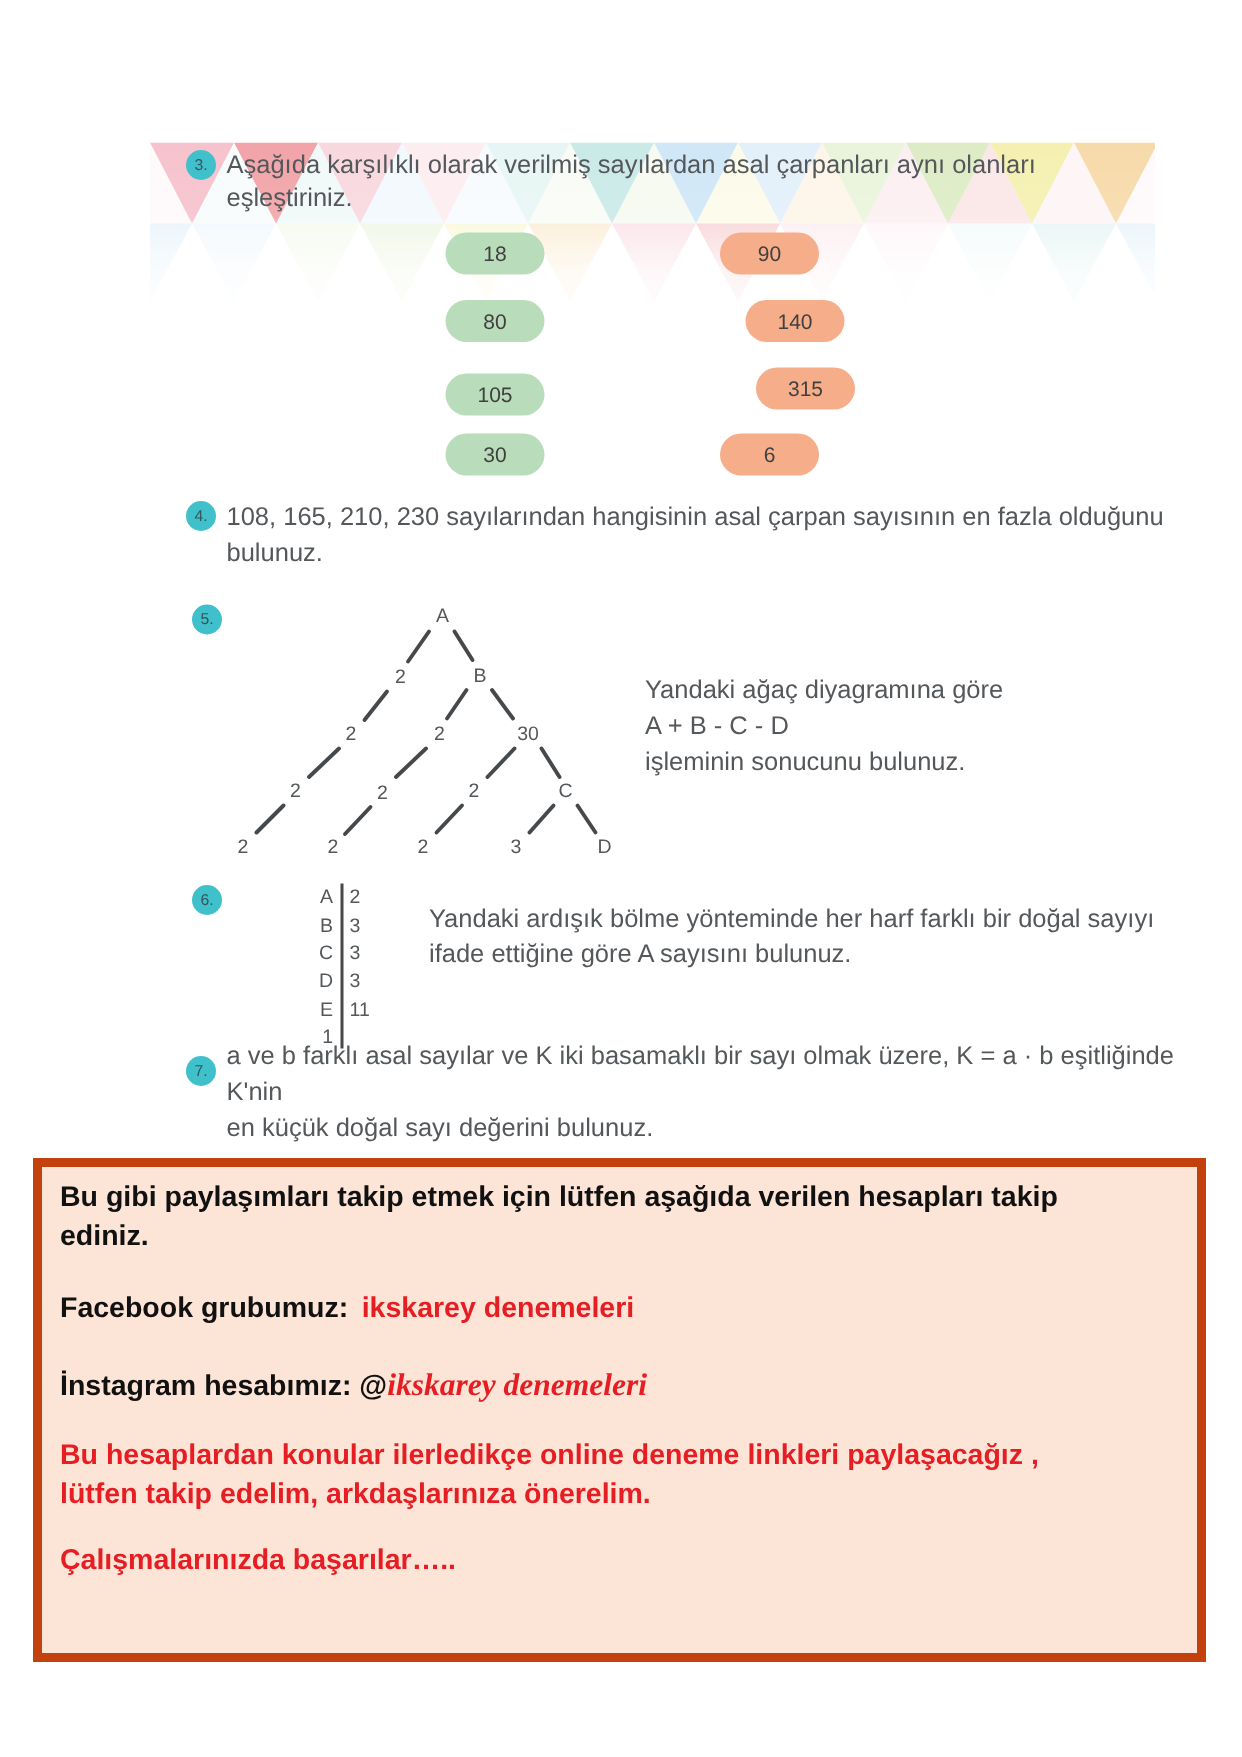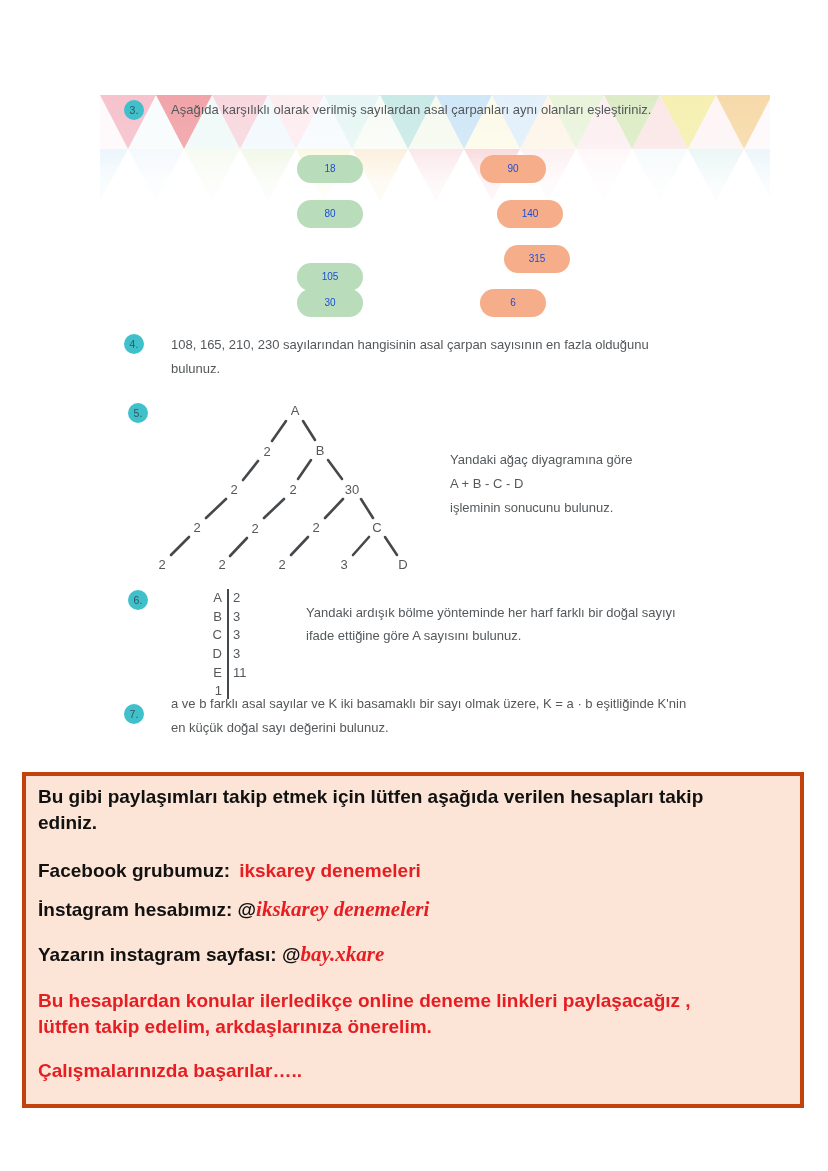--- a/index.html
+++ b/index.html
@@ -6,50 +6,50 @@
   html,body{margin:0;padding:0;background:#ffffff;}
   .page{position:relative;width:828px;height:1171px;background:#ffffff;overflow:hidden;
         font-family:"Liberation Sans",sans-serif;color:#54585b;}
   .abs{position:absolute;}
 
   
   .badge{position:absolute;width:20px;height:20px;border-radius:50%;
          background:#3fc0cb;color:#34565c;font-size:10.5px;line-height:20px;
          text-align:center;font-weight:400;}
 
-  .qtext{position:absolute;font-size:13px;line-height:24px;color:#54585b;margin-left:20px;}
+  .qtext{position:absolute;font-size:17px;line-height:24px;color:#54585b;}
   .u{}
 
   
   .pill{position:absolute;width:66px;height:28px;border-radius:14px;
-        font-size:10px;line-height:28px;text-align:center;color:#1d4ed8;}
+        font-size:14px;line-height:28px;text-align:center;color:#404040;}
   .pill.green{background:#b9dcba;}
   .pill.orange{background:#f6ad89;}
 
   
   .tnode{position:absolute;transform:translate(-50%,-50%);font-size:13px;color:#54585b;}
 
   
   .dtable{position:absolute;left:200px;top:588px;}
   .drow{display:flex;height:18.7px;font-size:13px;color:#54585b;align-items:center;}
   .drow .letter{width:22px;text-align:right;}
   .drow .value{margin-left:11px;}
   .divider{position:absolute;left:227px;top:589px;width:2px;height:110px;background:#46494c;}
 
   
   .footer-box{position:absolute;left:22px;top:772px;width:782px;height:336px;
-              background:#fce5d6;border:4px solid #c2410c;box-sizing:border-box;
+              background:#fce5d6;border:6px solid #c2410c;box-sizing:border-box;
               padding:8px 12px;font-weight:bold;font-size:19px;color:#111111;
               font-family:"Liberation Sans",sans-serif;}
   .footer-box .line{line-height:26px;}
   .red{color:#e61d23;}
   .handle-serif{font-family:"Liberation Serif",serif;font-style:italic;font-weight:bold;
                 color:#e61d23;font-size:21px;}
   .fb-gap{margin-left:9px;}
-  .mt22{margin-top:22px;} .mt17{margin-top:12px;} .mt18{margin-top:18px;} .mt20{margin-top:20px;}
+  .mt22{margin-top:22px;} .mt17{margin-top:24px;} .mt18{margin-top:18px;} .mt20{margin-top:20px;}
 </style>
 </head>
 <body>
 
 <div class="page">
 
   <svg id="band-svg" class="abs" style="left:100px;top:95px;" width="670" height="140" viewBox="0 0 670 140">
     <defs>
       <linearGradient id="fade" x1="0" y1="0" x2="0" y2="1">
         <stop offset="0" stop-color="#ffffff" stop-opacity="0"></stop>
@@ -99,21 +99,21 @@
         <polygon points="644,54 700,54 672,106" fill="#cde6f7" opacity="0.45"></polygon>
       </g>
     <rect x="0" y="0" width="670" height="140" fill="url(#fade)"></rect>
   </svg>
 
   <div class="badge" style="left:124px;top:100px;">3.</div>
   <div class="qtext" style="left:151px;top:99px;width:615px;line-height:22px;">Aşağıda karşılıklı olarak verilmiş sayılardan asal çarpanları aynı olanları eşleştiriniz.</div>
 
   <div class="pill green" style="left:297px;top:155px;">18</div>
   <div class="pill green" style="left:297px;top:200px;">80</div>
-  <div class="pill green" style="left:297px;top:263px;">105</div>
+  <div class="pill green" style="left:297px;top:249px;">105</div>
   <div class="pill green" style="left:297px;top:289px;">30</div>
 
   <div class="pill orange" style="left:480px;top:155px;">90</div>
   <div class="pill orange" style="left:497px;top:200px;">140</div>
   <div class="pill orange" style="left:504px;top:245px;">315</div>
   <div class="pill orange" style="left:480px;top:289px;">6</div>
 
   <div class="badge" style="left:124px;top:334px;">4.</div>
   <div class="qtext" style="left:151px;top:333px;width:640px;">
     <span>108, 165, 210, 230 sayılarından hangisinin asal çarpan sayısının </span><span class="u">en fazla</span><span> olduğunu</span>
@@ -208,23 +208,20 @@
     <div class="line">
       <div>Bu gibi paylaşımları takip etmek için lütfen aşağıda verilen hesapları takip</div>
       <div>ediniz.</div>
     </div>
     <div class="line mt22">
       <span>Facebook grubumuz:</span><span class="red fb-gap">ikskarey denemeleri</span>
     </div>
     <div class="line mt17">
       <span>İnstagram hesabımız: </span><span>@</span><span class="handle-serif">ikskarey denemeleri</span>
     </div>
-    <div class="line mt18">
-      <span>Yazarın instagram sayfası: </span><span>@</span><span class="handle-serif">bay.xkare</span>
-    </div>
     <div class="line mt20 red">
       <div>Bu hesaplardan konular ilerledikçe online deneme linkleri paylaşacağız ,</div>
       <div>lütfen takip edelim, arkdaşlarınıza önerelim.</div>
     </div>
     <div class="line mt18 red">Çalışmalarınızda başarılar…..</div>
   </div>
 
 </div>
 
 </body></html>

